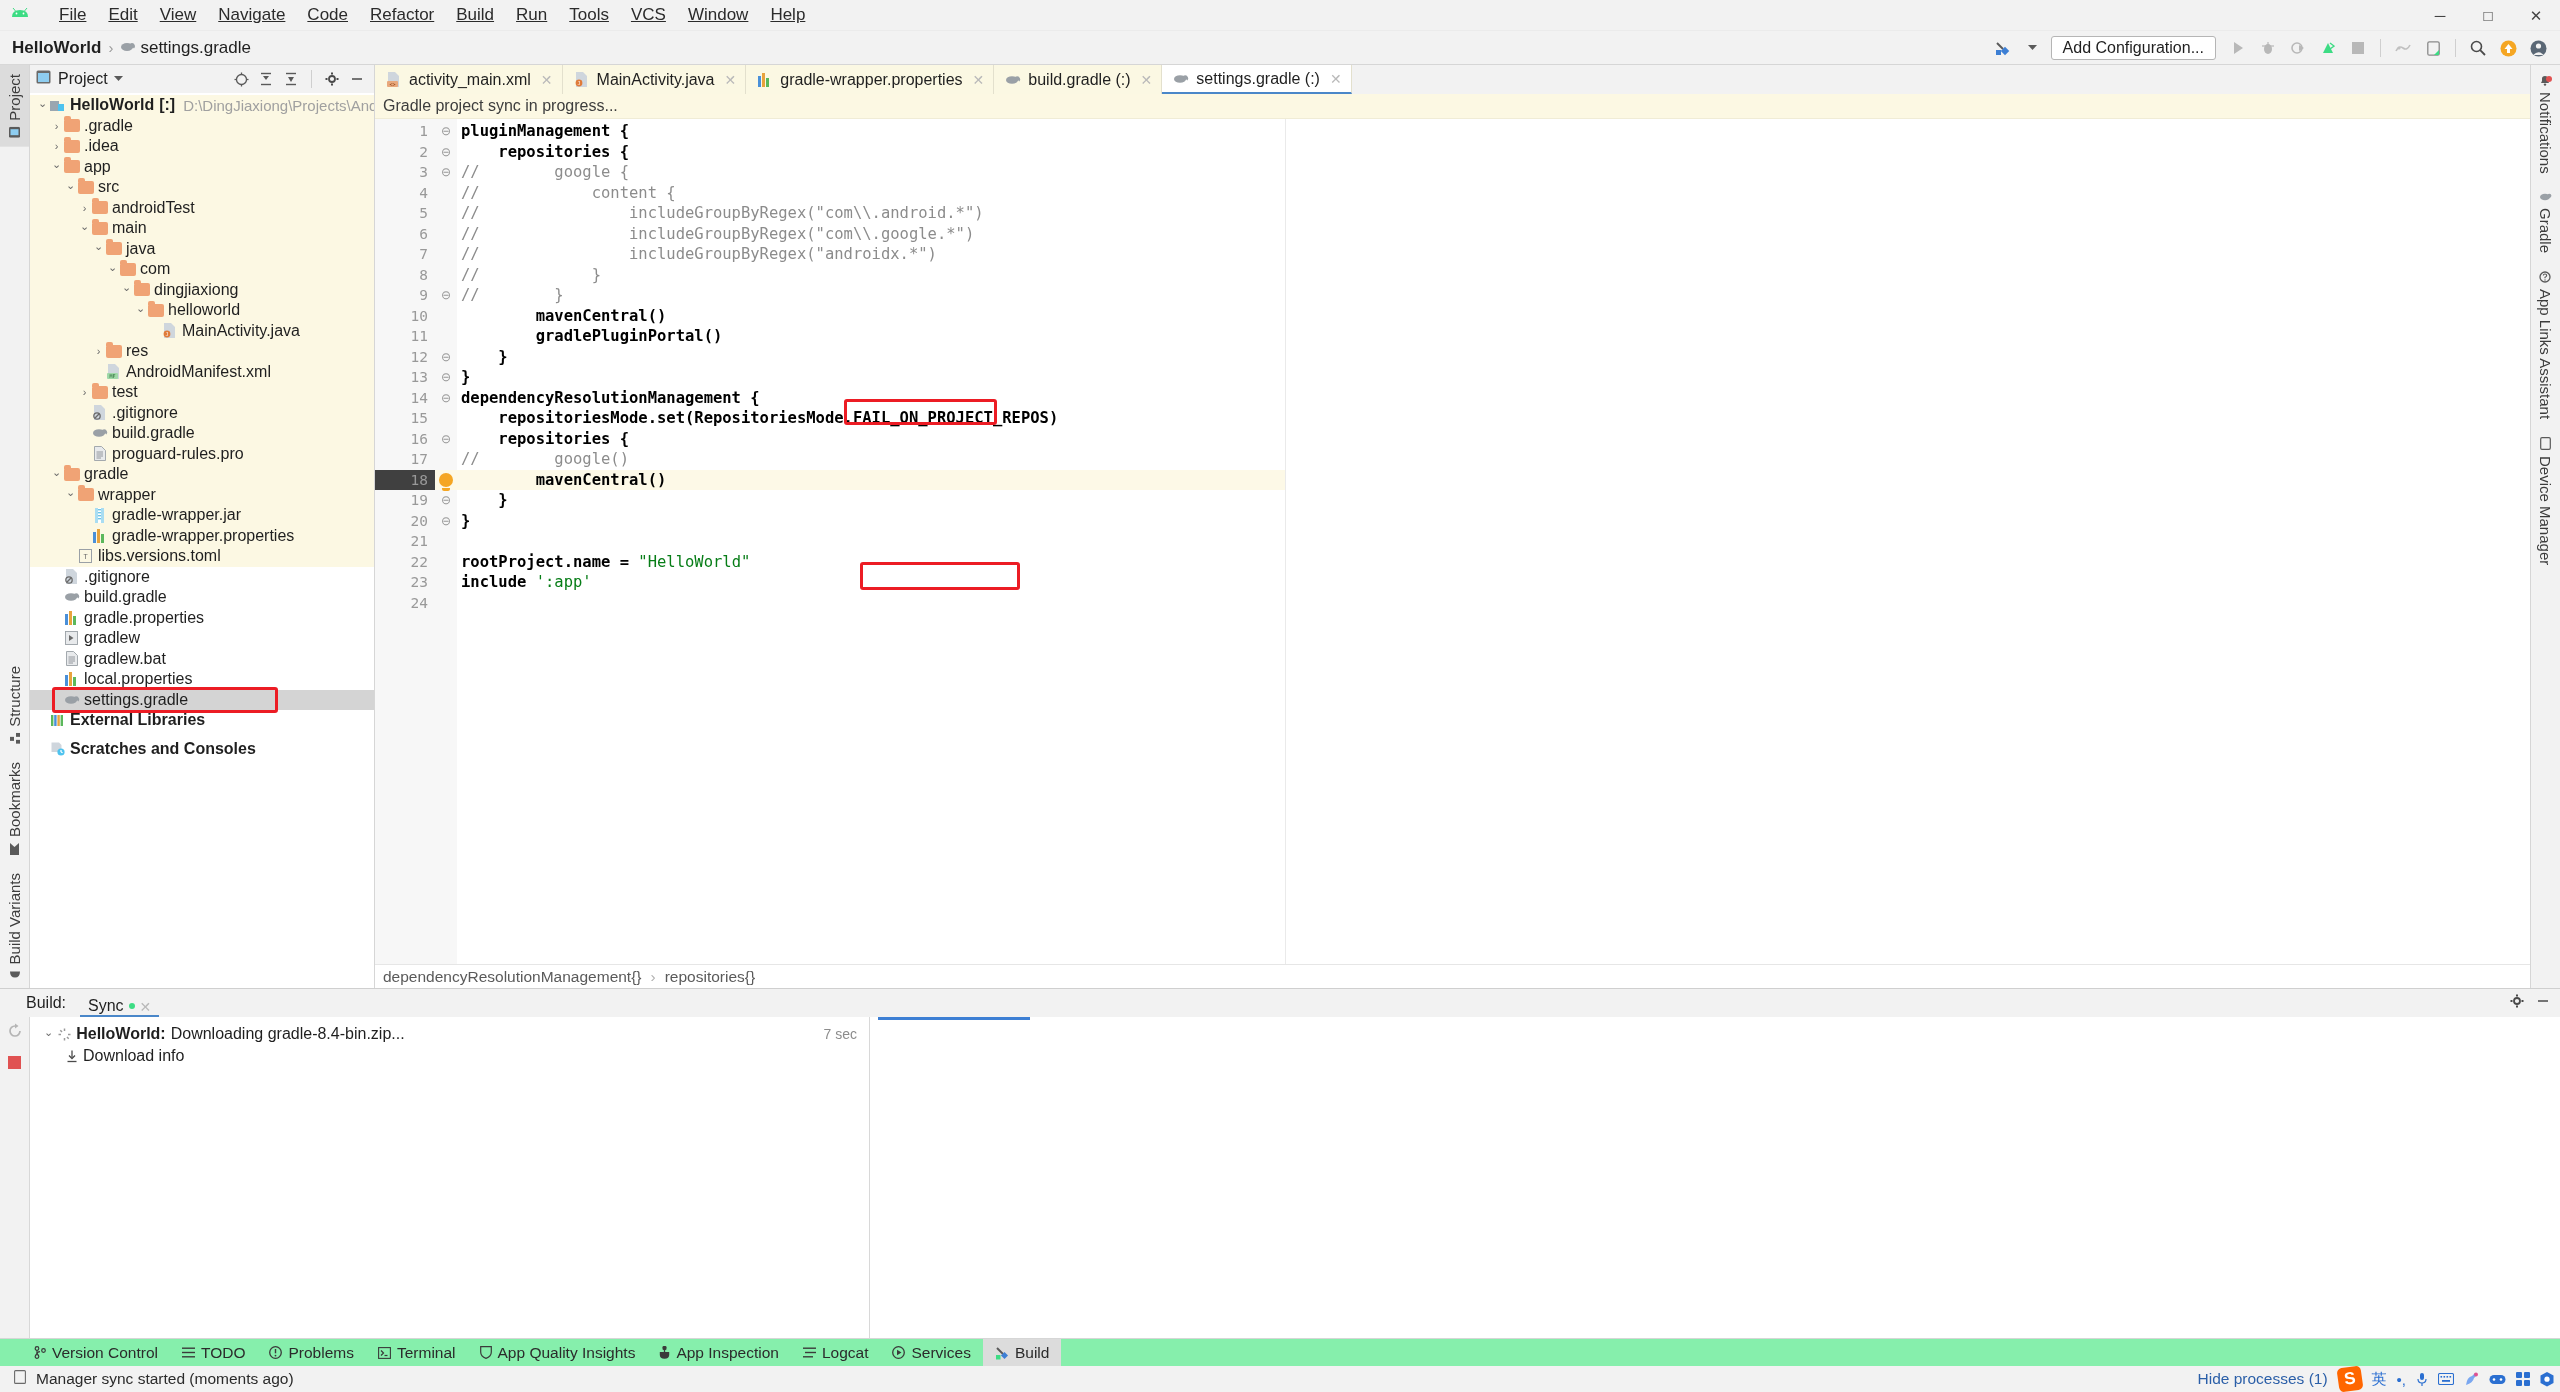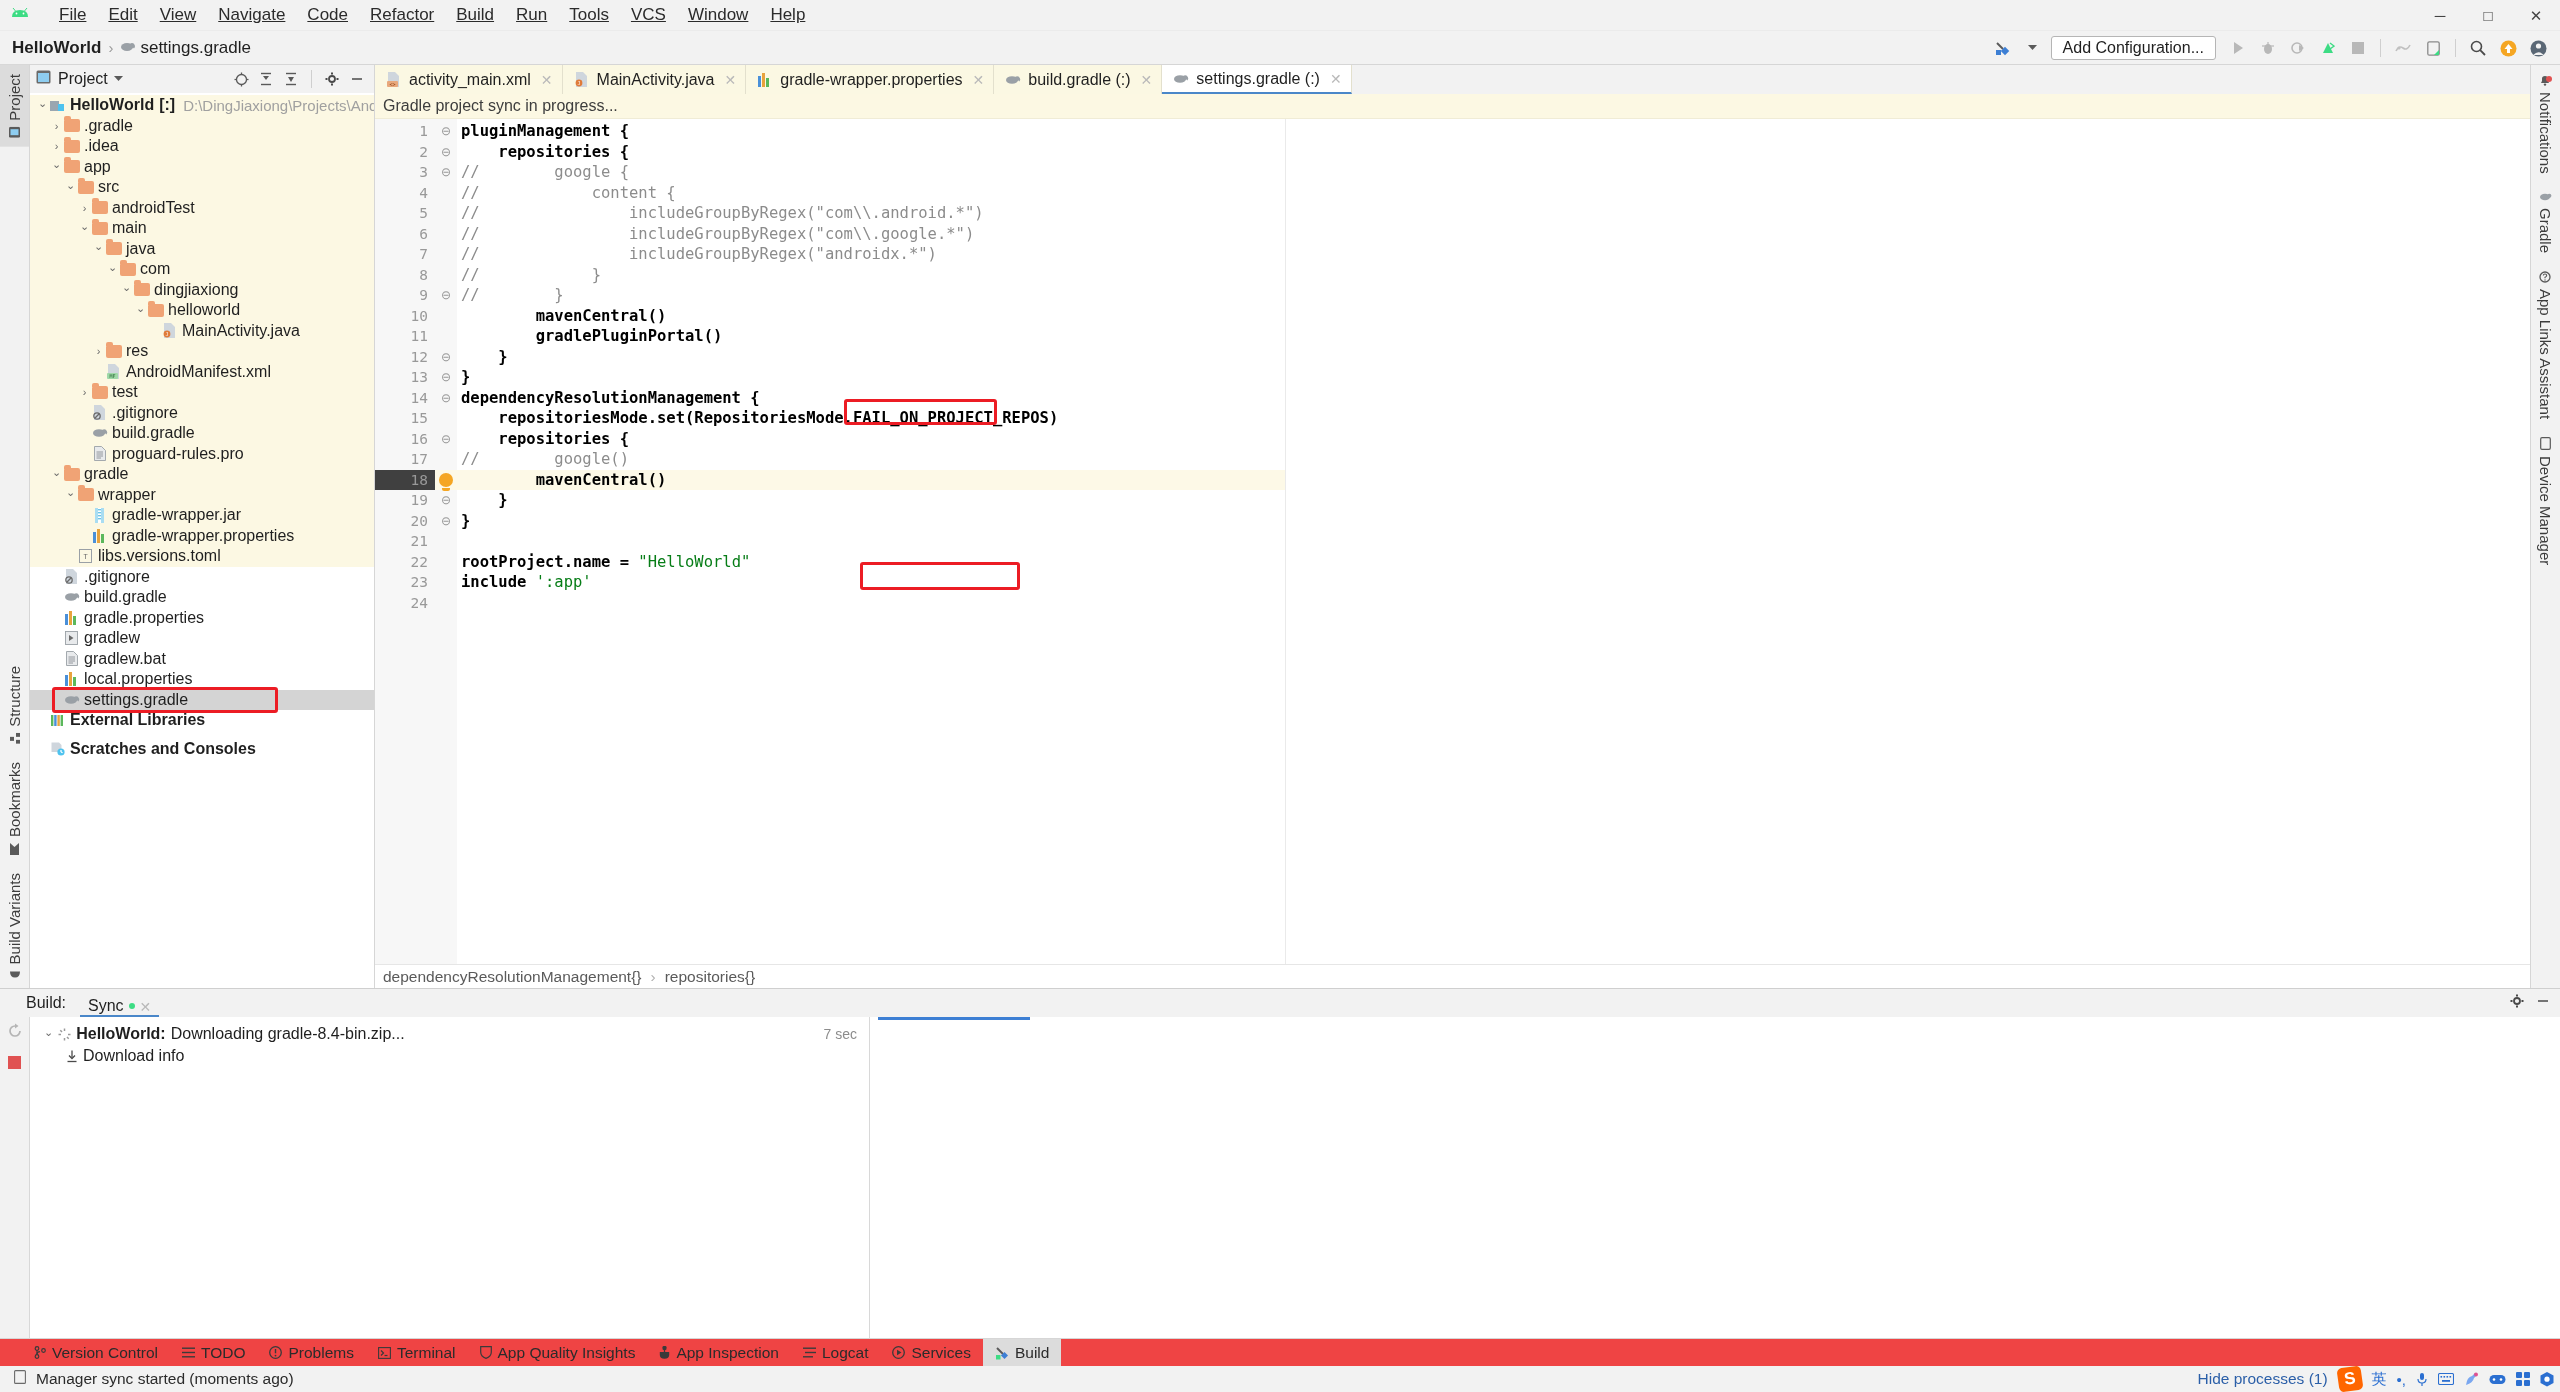--- a/index.html
+++ b/index.html
@@ -146,21 +146,21 @@
   .bp-console { flex:1 1 auto; position:relative; background:#fff; overflow:hidden; }
   .console-line {
     font-family:"DejaVu Sans Mono", monospace; font-size:15.5px; padding:6px 0 0 12px; white-space:nowrap;
   }
   .console-line a { color:#2a5db0; text-decoration:underline; }
   .caret { display:inline-block; width:1px; height:15px; background:#000; vertical-align:-2px; }
   .console-topbar { position:absolute; top:0; left:8px; width:152px; height:3px; background:#3d7fd4; }
 
   
   .toolwinbar {
-    height:28px; background:#ef4444; display:flex; align-items:center; gap:0px;
+    height:28px; background:#86efac; display:flex; align-items:center; gap:0px;
     border-top:1px solid #d6d6d6; flex:0 0 28px; padding-left:22px;
   }
   .tw {
     height:28px; display:flex; align-items:center; gap:6px; padding:0 12px; font-size:15.5px; color:#2b2b2b;
   }
   .tw.active { background:#dcdcdc; }
   .statusbar {
     height:26px; background:#f2f2f2; display:flex; align-items:center; padding-left:14px;
     font-size:15.5px; color:#2b2b2b; flex:0 0 26px; position:relative;
   }

